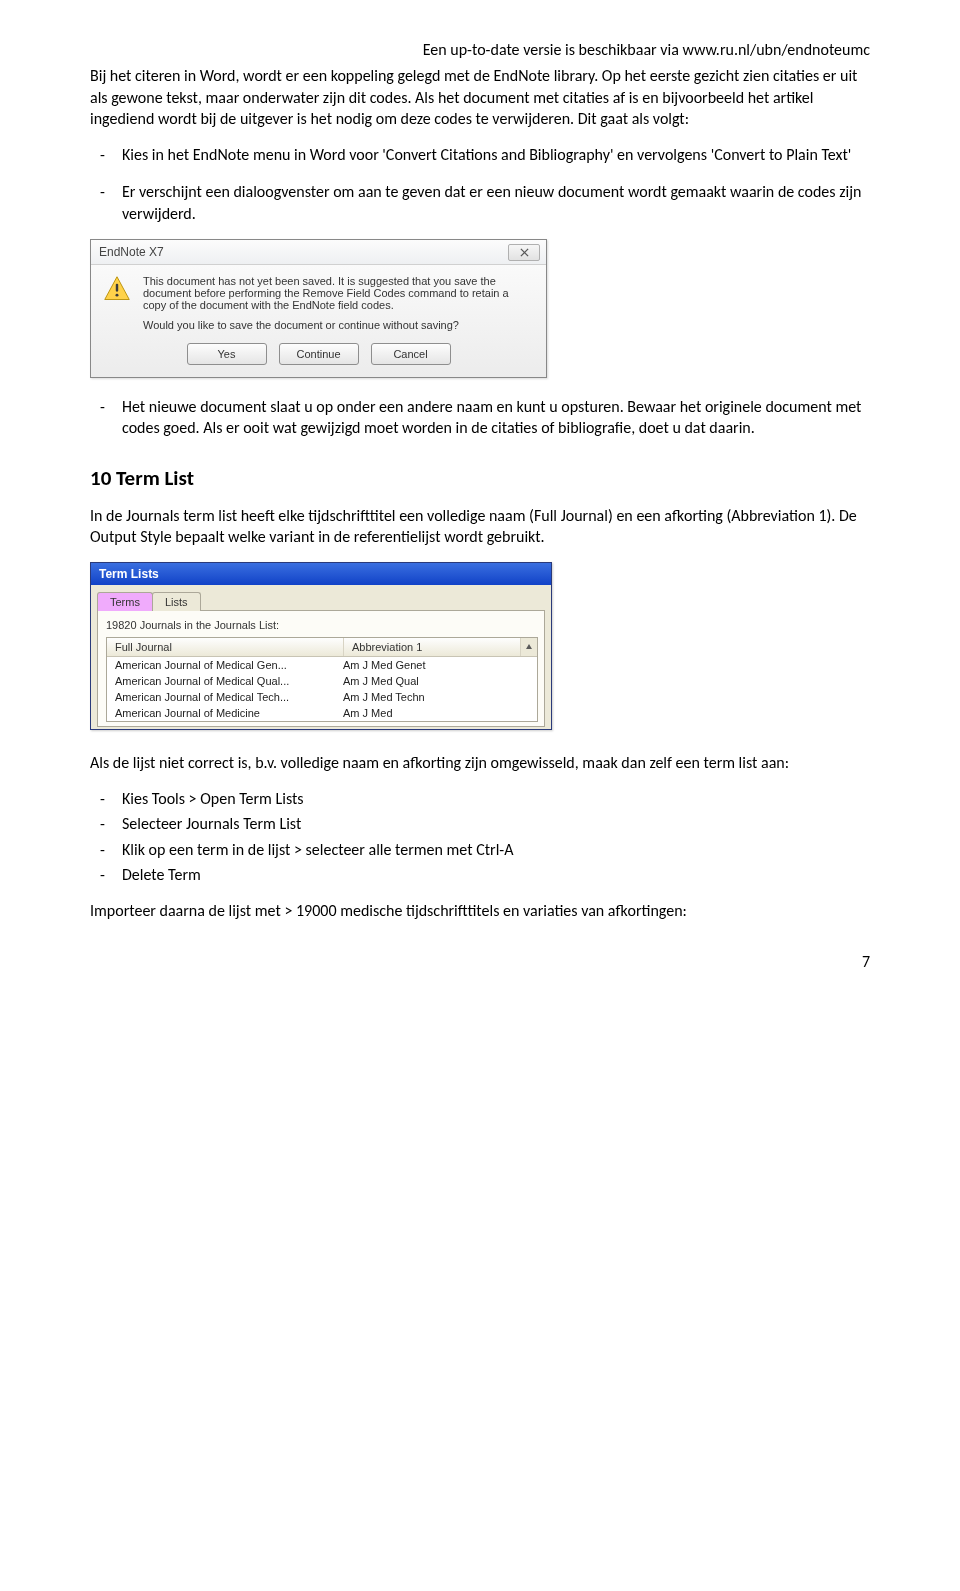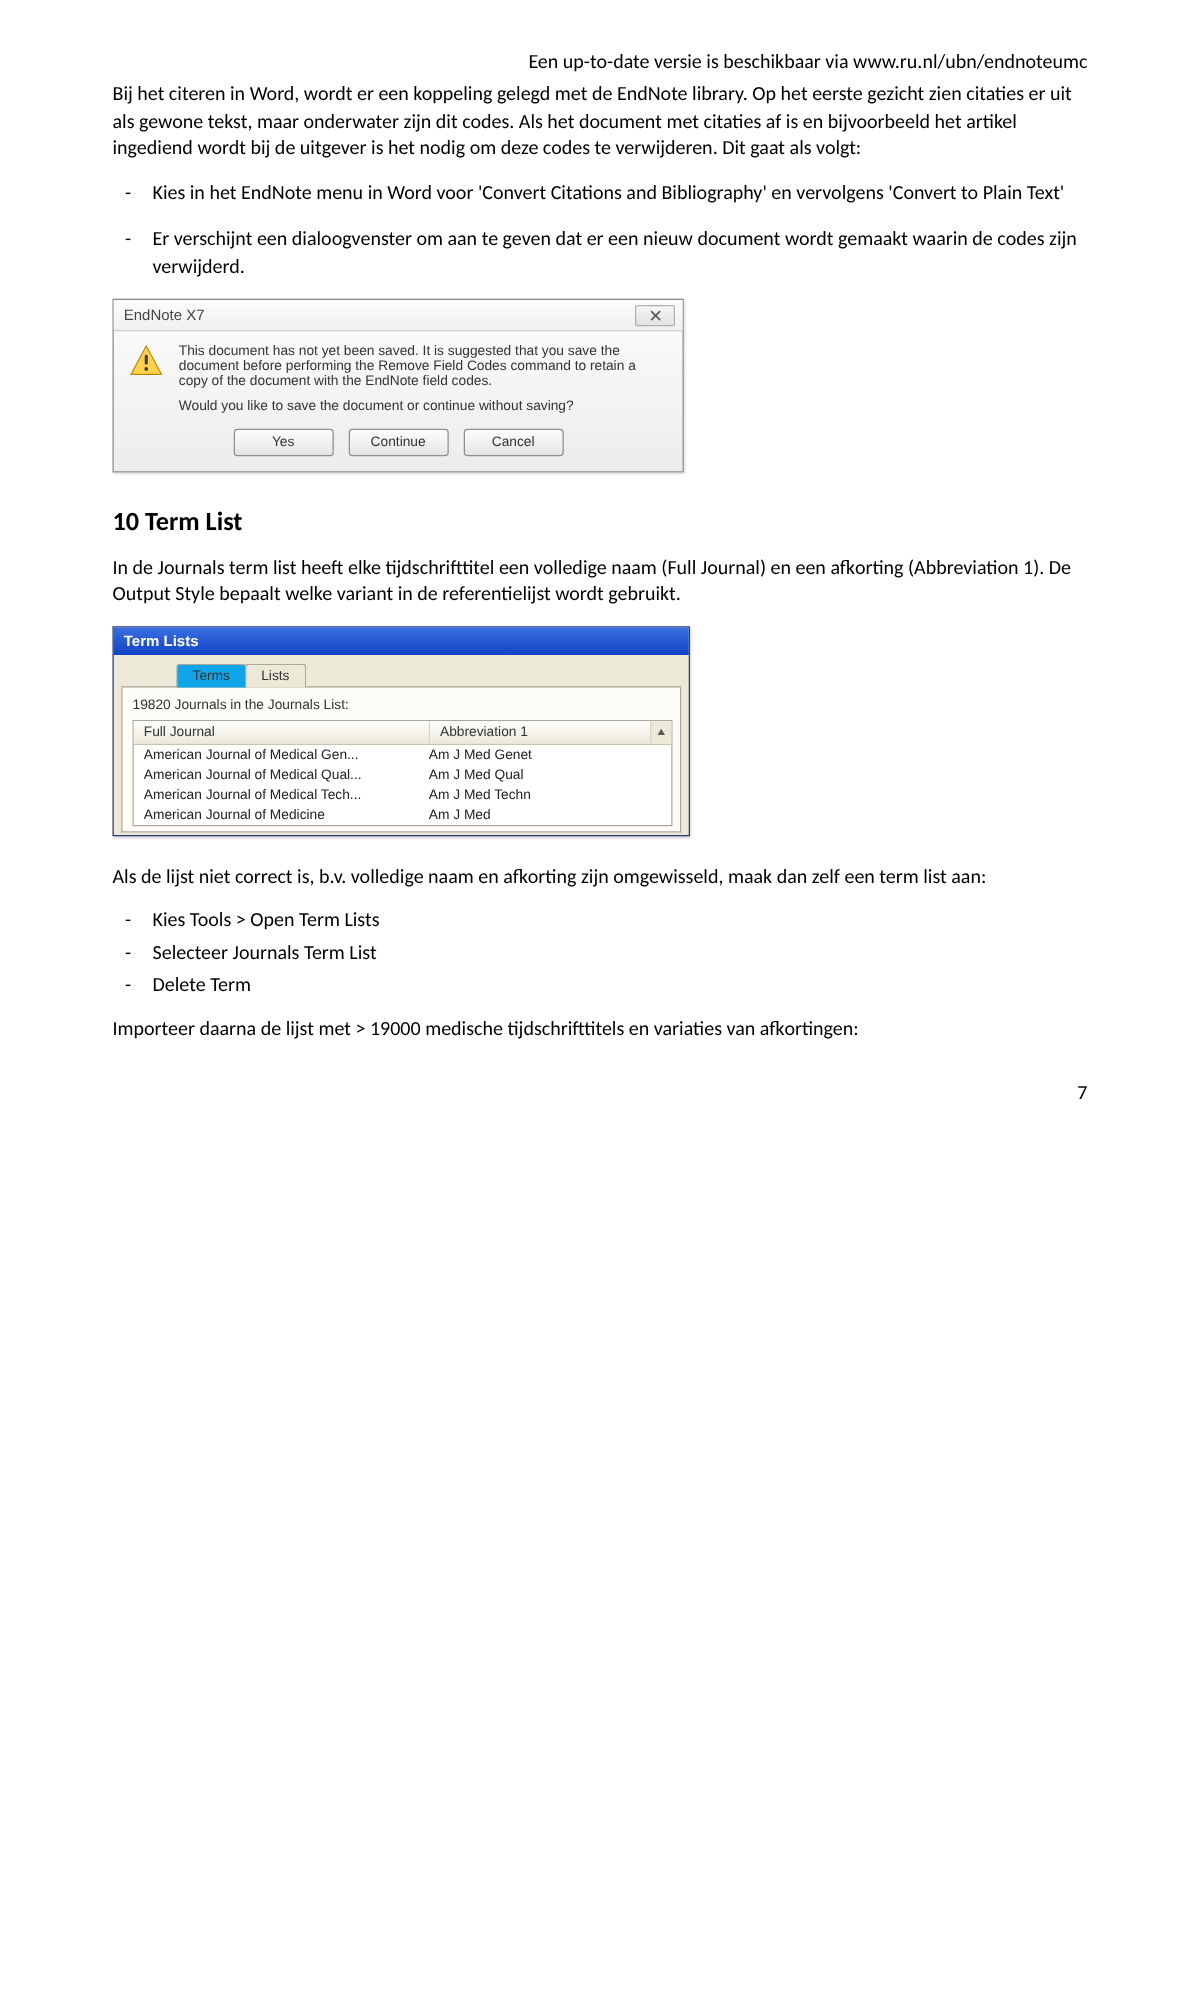--- a/index.html
+++ b/index.html
@@ -125,24 +125,23 @@
     border-top-left-radius: 3px;
     border-top-right-radius: 3px;
     background: #ece9d8;
     position: relative;
     top: 1px;
     font-size: 11px;
     color: #333;
     margin-right: -1px;
   }
   .tab.active {
-    background: #0ea5e9;
+    background: #f0abfc;
     z-index: 2;
     font-weight: normal;
-    margin-left: 44px;
   }
   .tab-panel {
     background: #fdfcf7;
     border: 1px solid #aca899;
     border-top: none;
     padding: 8px 8px 4px 8px;
   }
   .count-label { color: #333; font-size: 11px; margin-bottom: 6px; }
   .tl-table {
     border: 1px solid #aca899;
@@ -214,20 +213,23 @@
       <div class="msg">This document has not yet been saved. It is suggested that you save the document before performing the Remove Field Codes command to retain a copy of the document with the EndNote field codes.</div>
     </div>
     <div class="dlg1-q">Would you like to save the document or continue without saving?</div>
     <div class="dlg1-btns">
       <div class="dlg-btn">Yes</div>
       <div class="dlg-btn">Continue</div>
       <div class="dlg-btn">Cancel</div>
     </div>
   </div>
 
+  <ul class="dash">
+    <li>Het nieuwe document slaat u op onder een andere naam en kunt u opsturen. Bewaar het originele document met codes goed. Als er ooit wat gewijzigd moet worden in de citaties of bibliografie, doet u dat daarin.</li>
+  </ul>
 
   <h2 class="section">10  Term List</h2>
 
   <p>In de Journals term list heeft elke tijdschrifttitel een volledige naam (Full Journal) en een afkorting (Abbreviation 1). De Output Style bepaalt welke variant in de referentielijst wordt gebruikt.</p>
 
   <div class="dlg2">
     <div class="dlg2-title">Term Lists</div>
     <div class="dlg2-inner">
       <div class="tabs">
         <div class="tab active">Terms</div>
@@ -266,20 +268,21 @@
         </div>
       </div>
     </div>
   </div>
 
   <p>Als  de lijst niet correct is, b.v.  volledige naam en afkorting zijn omgewisseld, maak dan zelf een term list aan:</p>
 
   <ul class="dash2">
     <li>Kies Tools &gt; Open Term Lists</li>
     <li>Selecteer Journals Term List</li>
+    <li>Klik op een term in de lijst &gt; selecteer alle termen met Ctrl-A</li>
     <li>Delete Term</li>
   </ul>
 
   <p>Importeer daarna de lijst met  &gt; 19000 medische tijdschrifttitels en variaties van afkortingen:</p>
 
   <div class="pagenum">7</div>
 
 </div>
 
 </body></html>

